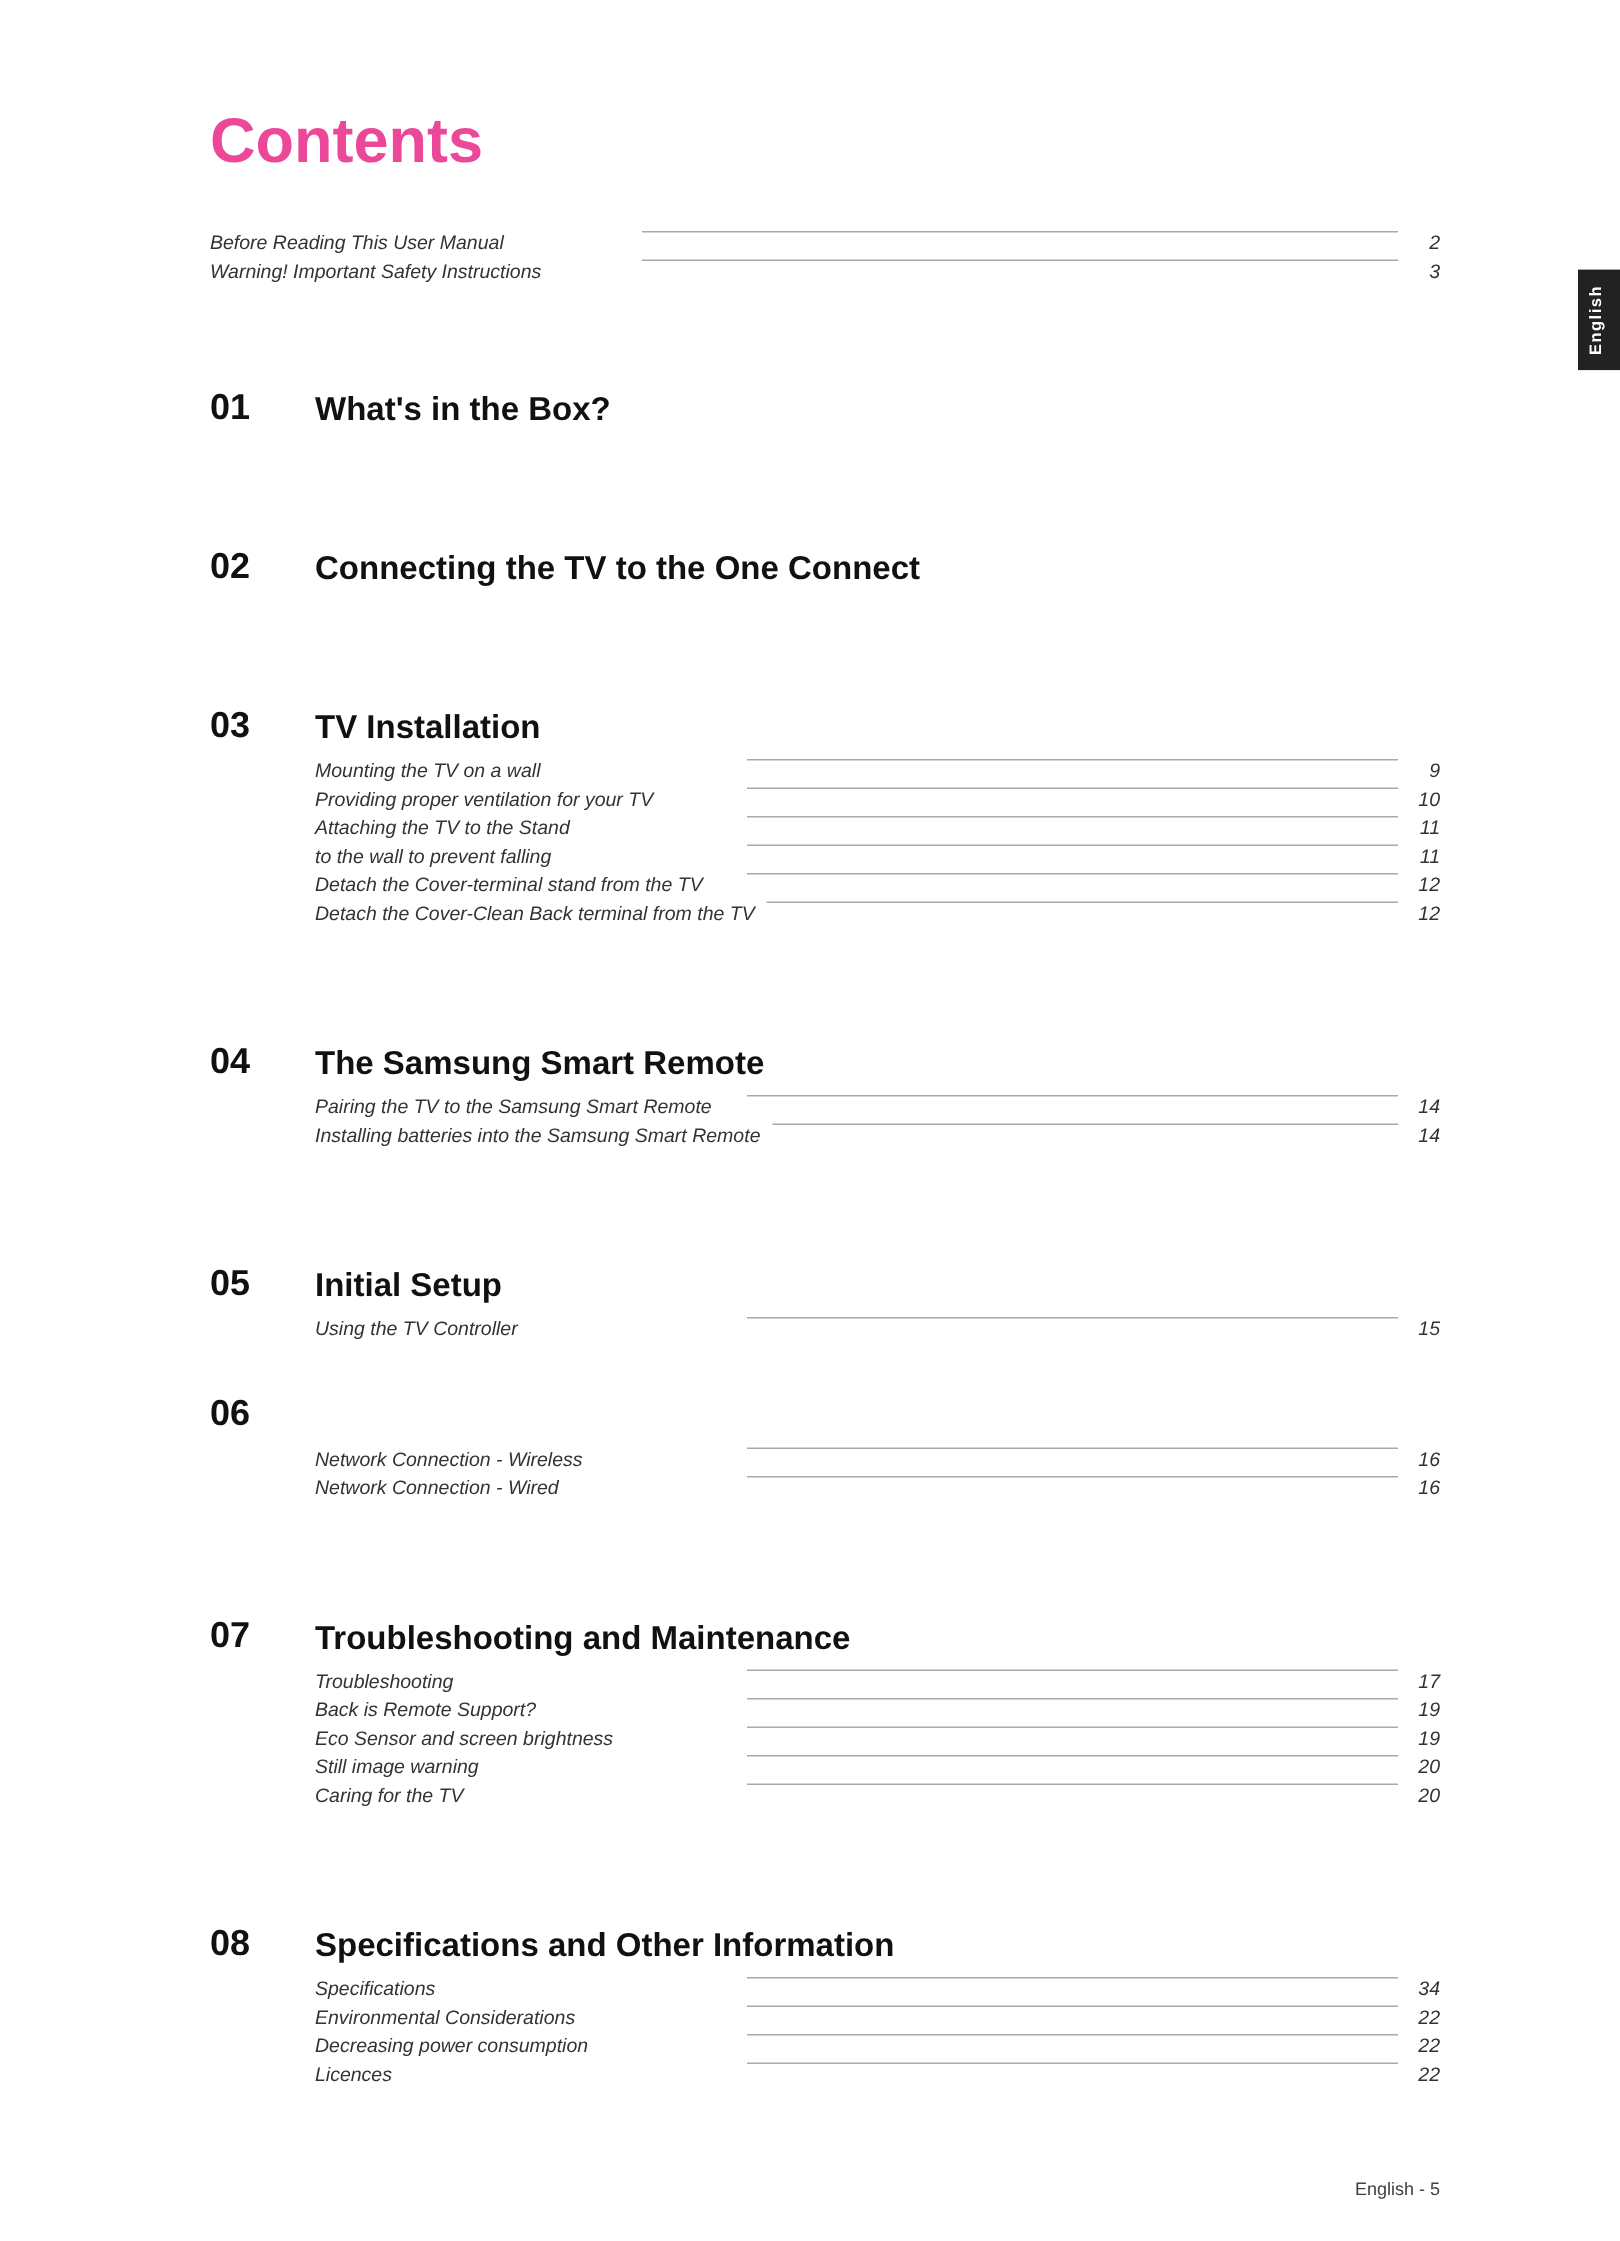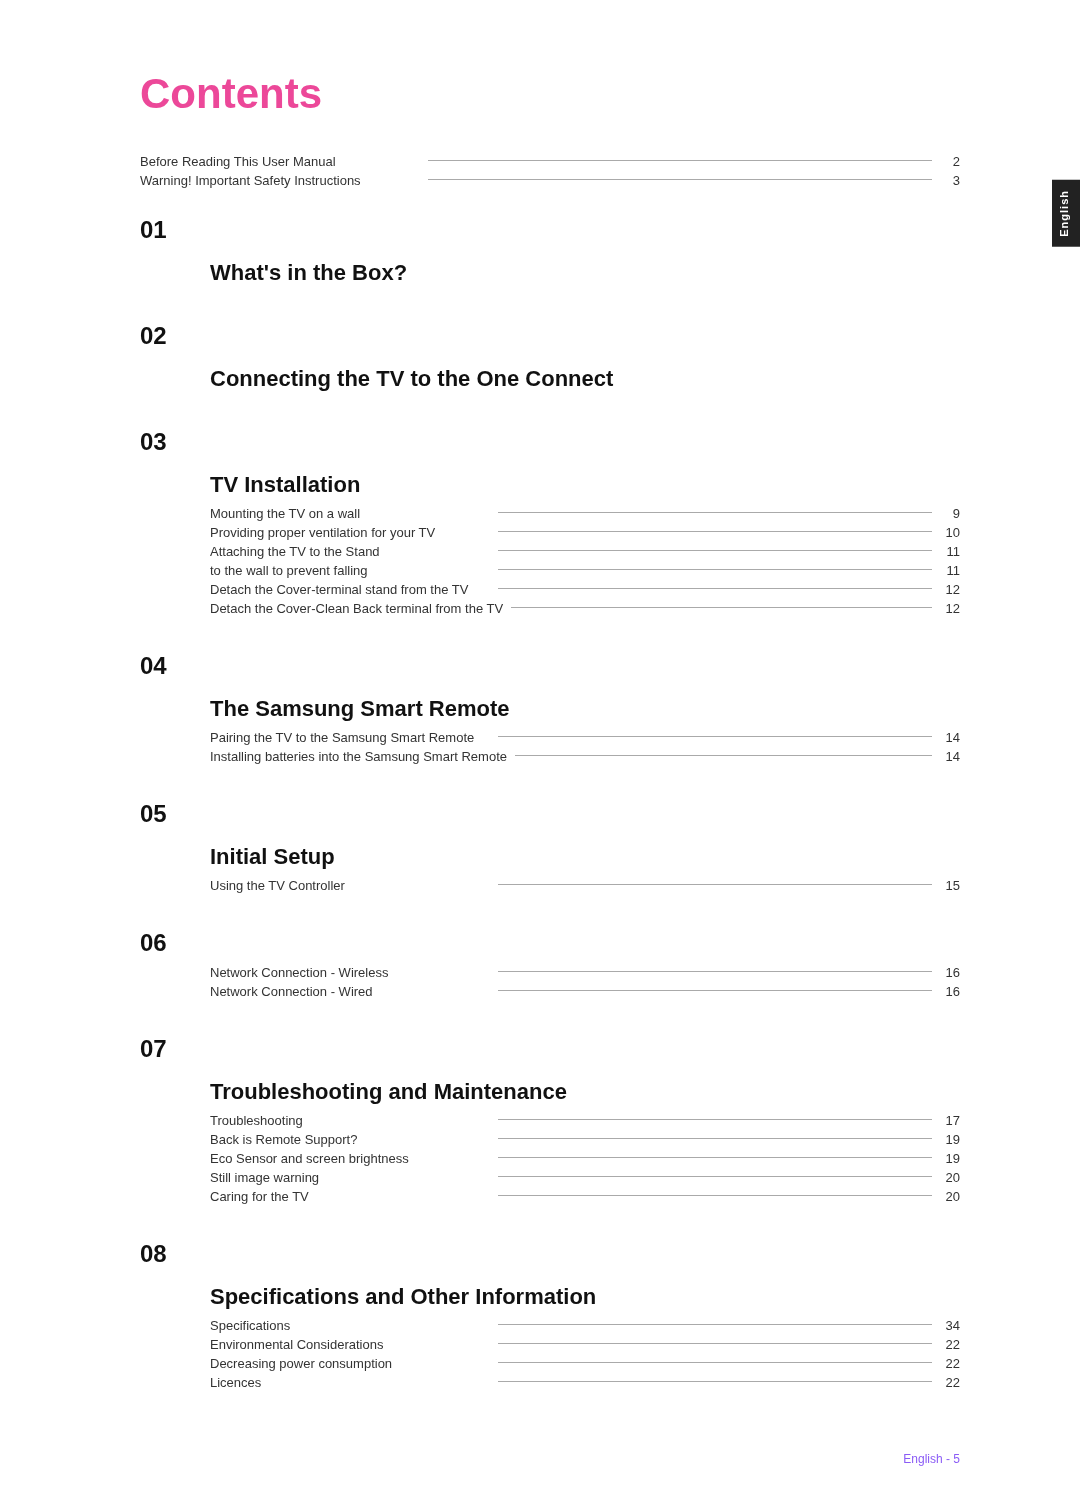--- a/index.html
+++ b/index.html
@@ -37,43 +37,44 @@
       padding: 10px 6px;
       letter-spacing: 1px;
     }
 
     
     .page-footer {
       position: absolute;
       bottom: 40px;
       right: 120px;
       font-size: 12px;
-      color: #8b5cf6;
+      color: #404040;
     }
 
     
     .contents-title {
       font-size: 42px;
       font-weight: bold;
       color: #ec4899;
       margin-bottom: 36px;
       margin-top: 10px;
     }
 
     
     .intro-section {
       margin-bottom: 28px;
     }
 
     .toc-entry {
       display: flex;
-      align-items: center;
+      align-items: flex-start;
       margin-bottom: 4px;
       font-size: 13px;
       color: #333;
+      font-style: italic;
     }
 
     .toc-entry .entry-label {
       white-space: nowrap;
       flex-shrink: 0;
       min-width: 280px;
     }
 
     .toc-entry .dot-leader {
       flex: 1;
@@ -90,21 +91,21 @@
       color: #333;
     }
 
     
     .section-block {
       margin-bottom: 36px;
     }
 
     .section-header {
       display: flex;
-      align-items: flex-start;
+      align-items: flex-end;
       margin-bottom: 8px;
     }
 
     .section-number {
       font-size: 24px;
       font-weight: bold;
       color: #111;
       min-width: 70px;
       flex-shrink: 0;
     }

